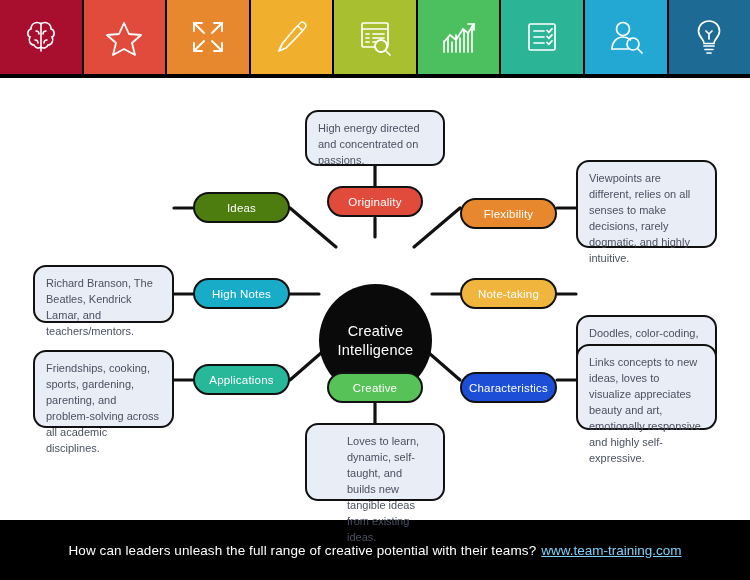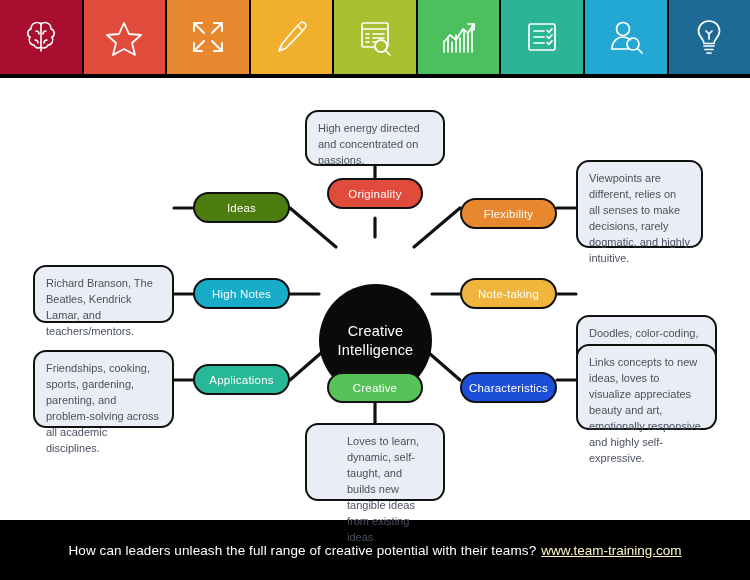--- a/index.html
+++ b/index.html
@@ -57,21 +57,21 @@
     color:#4a5160;font-size:11px;line-height:1.45;
     padding:9px 11px;z-index:4;
   }
 
   
   .footer{
     position:absolute;left:0;top:520px;width:750px;height:60px;
     background:#000000;display:flex;align-items:center;justify-content:center;border-radius:7px;
   }
   .footer-text{color:#ffffff;font-size:13.5px;letter-spacing:.1px;}
-  .footer-url{color:#fef9c3;font-size:13.5px;margin-left:5px;}
+  .footer-url{color:#7dd3fc;font-size:13.5px;margin-left:5px;}
 </style>
 </head>
 <body>
 
 <div class="page">
 
   <div class="icon-strip">
     <div class="icon-tile" style="background: rgb(168, 15, 46);">
       <svg width="44" height="44" viewBox="0 0 44 44">
         <g fill="none" stroke="#fff" stroke-width="1.6" stroke-linecap="round">
@@ -198,34 +198,34 @@
       <div class="hub-label">
         <span>Creative</span><br>
         <span>Intelligence</span>
       </div>
     </div>
 
     <div class="pill" style="left:193px;top:114px;width:97px;background:#4d7c0f;">Ideas</div>
     <div class="pill" style="left:193px;top:200px;width:97px;background:#19acc8;">High Notes</div>
     <div class="pill" style="left:193px;top:286px;width:97px;background:#27b89a;">Applications</div>
 
-    <div class="pill" style="left:327px;top:100px;width:96px;background:#e04b3c;text-align:right;">Originality</div>
+    <div class="pill" style="left:327px;top:108px;width:96px;background:#e04b3c;text-align:right;">Originality</div>
     <div class="pill" style="left:327px;top:294px;width:96px;background:#56c257;">Creative</div>
 
     <div class="pill" style="left:460px;top:120px;width:97px;background:#e8882e;">Flexibility</div>
     <div class="pill" style="left:460px;top:200px;width:97px;background:#f0b53c;">Note-taking</div>
     <div class="pill" style="left:460px;top:286px;width:97px;background:#1d4ed8;margin-top:8px;">Characteristics</div>
 
     <div class="note" style="left:33px;top:187px;width:141px;height:58px;">Richard Branson, The Beatles, Kendrick Lamar, and teachers/mentors.</div>
     <div class="note" style="left:33px;top:272px;width:141px;height:78px;">Friendships, cooking, sports, gardening, parenting, and problem-solving across all academic disciplines.</div>
 
     <div class="note" style="left:305px;top:32px;width:140px;height:56px;">High energy directed and concentrated on passions.</div>
     <div class="note" style="left:305px;top:345px;width:140px;height:78px;padding-left:40px;">Loves to learn, dynamic, self-taught, and builds new tangible ideas from existing ideas.</div>
 
-    <div class="note" style="left:576px;top:82px;width:127px;height:88px;">Viewpoints are different, relies on all senses to make decisions, rarely dogmatic, and highly intuitive.</div>
+    <div class="note" style="left:576px;top:82px;width:141px;height:88px;">Viewpoints are different, relies on all senses to make decisions, rarely dogmatic, and highly intuitive.</div>
     <div class="note" style="left:576px;top:190px;width:141px;height:52px;margin-top:47px;">Doodles, color-coding, and uses humor.</div>
     <div class="note" style="left:576px;top:266px;width:141px;height:86px;">Links concepts to new ideas, loves to visualize appreciates beauty and art, emotionally responsive and highly self-expressive.</div>
 
   </div>
 
   <div class="footer">
     <span class="footer-text">How can leaders unleash the full range of creative potential with their teams?</span>
     <a class="footer-url" href="#">www.team-training.com</a>
   </div>
 

